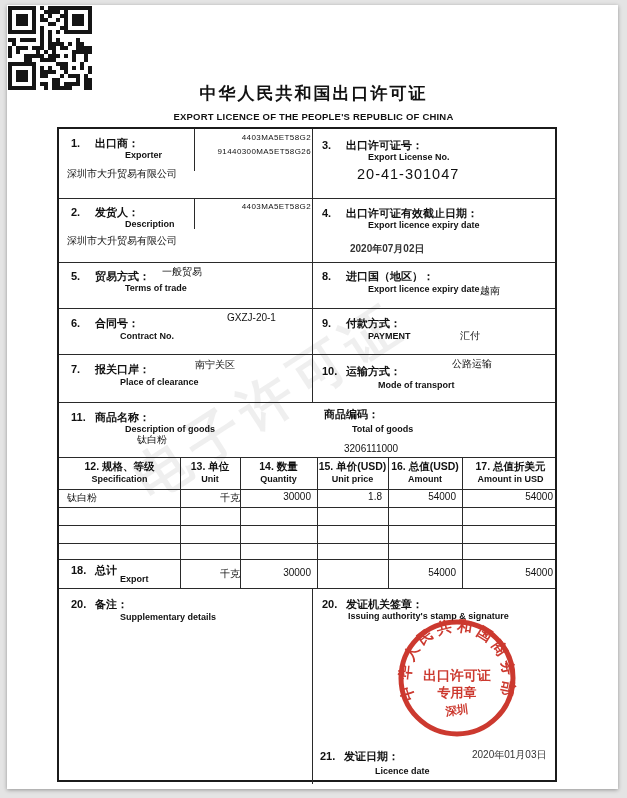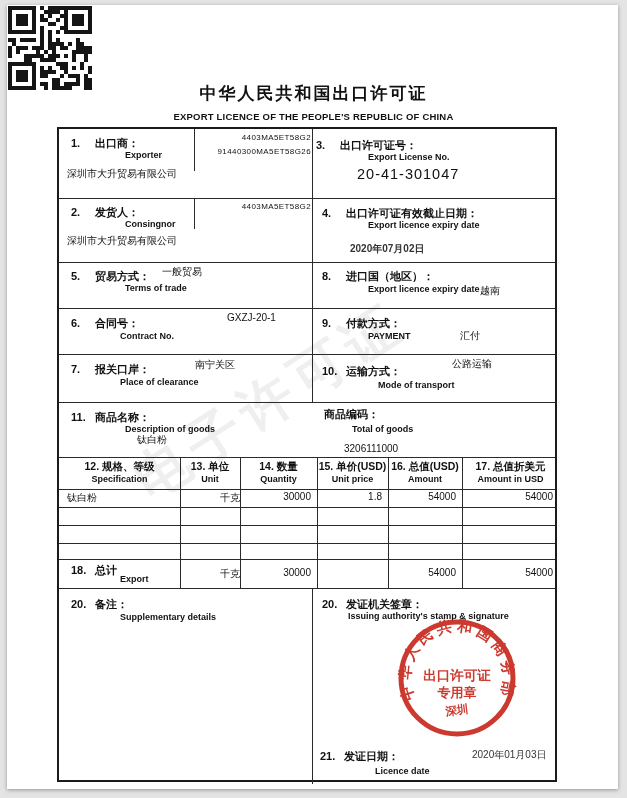--- a/index.html
+++ b/index.html
@@ -515,28 +515,28 @@
 
     <div class="cellblock" style="left:0;top:0;width:253px;height:69px">
       <div class="abs" style="left:12px;top:4px"><span class="no">1.</span><span class="cn">出口商：</span></div>
       <div class="en" style="left:38px;top:21px">Exporter</div>
       <div class="code" style="left:136px;top:4px">4403MA5ET58G2</div>
       <div class="code" style="left:136px;top:18px">91440300MA5ET58G26</div>
       <div class="val" style="left:8px;top:38px">深圳市大升贸易有限公司</div>
     </div>
 
     <div class="cellblock" style="left:253px;top:0;width:247px;height:69px">
-      <div class="abs" style="left:4px;top:6px"><span class="no">3.</span><span class="cn">出口许可证号：</span></div>
+      <div class="abs" style="left:10px;top:6px"><span class="no">3.</span><span class="cn">出口许可证号：</span></div>
       <div class="en" style="left:28px;top:23px">Export  License No.</div>
       <div class="licno" style="left:45px;top:37px">20-41-301047</div>
     </div>
 
     <div class="cellblock" style="left:0;top:69px;width:253px;height:64px">
       <div class="abs" style="left:12px;top:4px"><span class="no">2.</span><span class="cn">发货人：</span></div>
-      <div class="en" style="left:38px;top:21px">Consingnor</div>
+      <div class="en" style="left:38px;top:21px">Description</div>
       <div class="code" style="left:136px;top:4px">4403MA5ET58G2</div>
       <div class="val" style="left:8px;top:36px">深圳市大升贸易有限公司</div>
     </div>
 
     <div class="cellblock" style="left:253px;top:69px;width:247px;height:64px">
       <div class="abs" style="left:10px;top:5px"><span class="no">4.</span><span class="cn">出口许可证有效截止日期：</span></div>
       <div class="en" style="left:28px;top:22px">Export licence expiry date</div>
       <div class="val" style="left:38px;top:44px;font-weight:bold;color:#333">2020年07月02日</div>
     </div>
 

